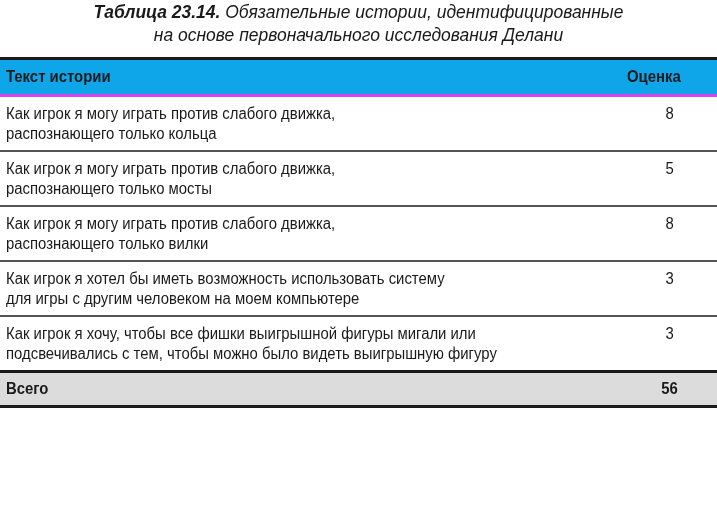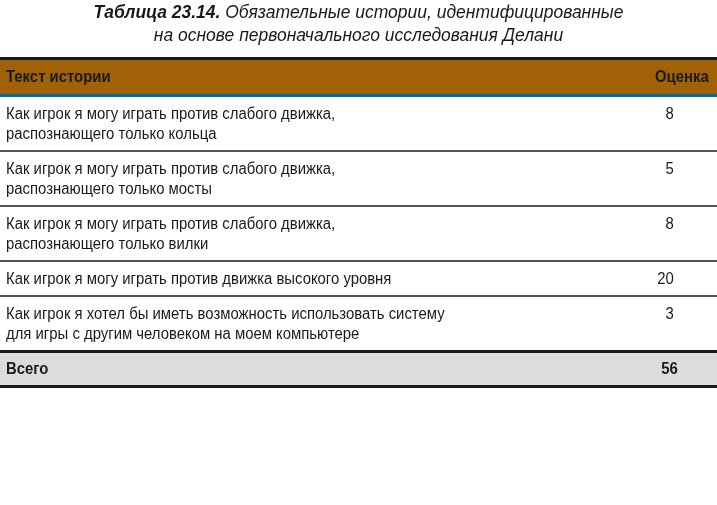--- a/index.html
+++ b/index.html
@@ -20,23 +20,23 @@
       position: absolute; left: 0; top: 57px; width: 717px;
       border-collapse: collapse; table-layout: fixed;
     }
     col.c-text { width: 617px; }
     col.c-score { width: 100px; }
     th, td {
       font-size: 16px; line-height: 20px; vertical-align: top;
       padding: 0 0 0 6px; text-align: left;
     }
     .inner { transform: scaleX(0.93); transform-origin: left top; white-space: nowrap; }
-    thead tr { background: #a16207; border-top: 3px solid #1a1a1a; border-bottom: 3px solid #0369a1; margin-top: 40px; }
+    thead tr { background: #0ea5e9; border-top: 3px solid #1a1a1a; border-bottom: 3px solid #d946ef; margin-top: 40px; }
     thead th { height: 34px; vertical-align: middle; font-weight: bold; padding-top: 0; }
-    thead th.score-h { text-align: right; padding-right: 8px; }
+    thead th.score-h { text-align: left; padding-right: 8px; }
     tbody tr.row { border-bottom: 2px solid #555; }
     tbody tr.row td { padding-top: 7px; }
     tbody tr.row.single td { height: 26px; }
     tbody tr.row.double td { height: 46px; }
     tbody tr.row:last-child { border-bottom: none; }
     td.score { text-align: right; padding-right: 43px; }
     td.score .inner { transform-origin: right top; display: inline-block; }
     tfoot tr { background: #dcdcdc; border-top: 3px solid #1a1a1a; border-bottom: 3px solid #1a1a1a; }
     tfoot td { height: 32px; vertical-align: middle; font-weight: bold; padding-top: 0; }
     tfoot td.score { padding-right: 39px; }
@@ -77,30 +77,31 @@
         </td>
       <td class="score"><span class="inner">5</span></td>
     </tr>
     <tr class="row double">
       <td>
           <div class="inner">Как игрок я могу играть против слабого движка,</div>
           <div class="inner">распознающего только вилки</div>
         </td>
       <td class="score"><span class="inner">8</span></td>
     </tr>
-    <tr class="row single">
-      <td>
-          <div class="inner">Как игрок я могу играть против движка высокого уровня</div>
-        </td>
-      <td class="score"><span class="inner">20</span></td>
-    </tr>
     <tr class="row double">
       <td>
           <div class="inner">Как игрок я хотел бы иметь возможность использовать систему</div>
           <div class="inner">для игры с другим человеком на моем компьютере</div>
+        </td>
+      <td class="score"><span class="inner">3</span></td>
+    </tr>
+    <tr class="row double">
+      <td>
+          <div class="inner">Как игрок я хочу, чтобы все фишки выигрышной фигуры мигали или</div>
+          <div class="inner">подсвечивались с тем, чтобы можно было видеть выигрышную фигуру</div>
         </td>
       <td class="score"><span class="inner">3</span></td>
     </tr>
   </tbody>
   <tfoot>
     <tr>
       <td>
           <div class="inner">Всего</div>
         </td>
       <td class="score"><span class="inner">56</span></td>

